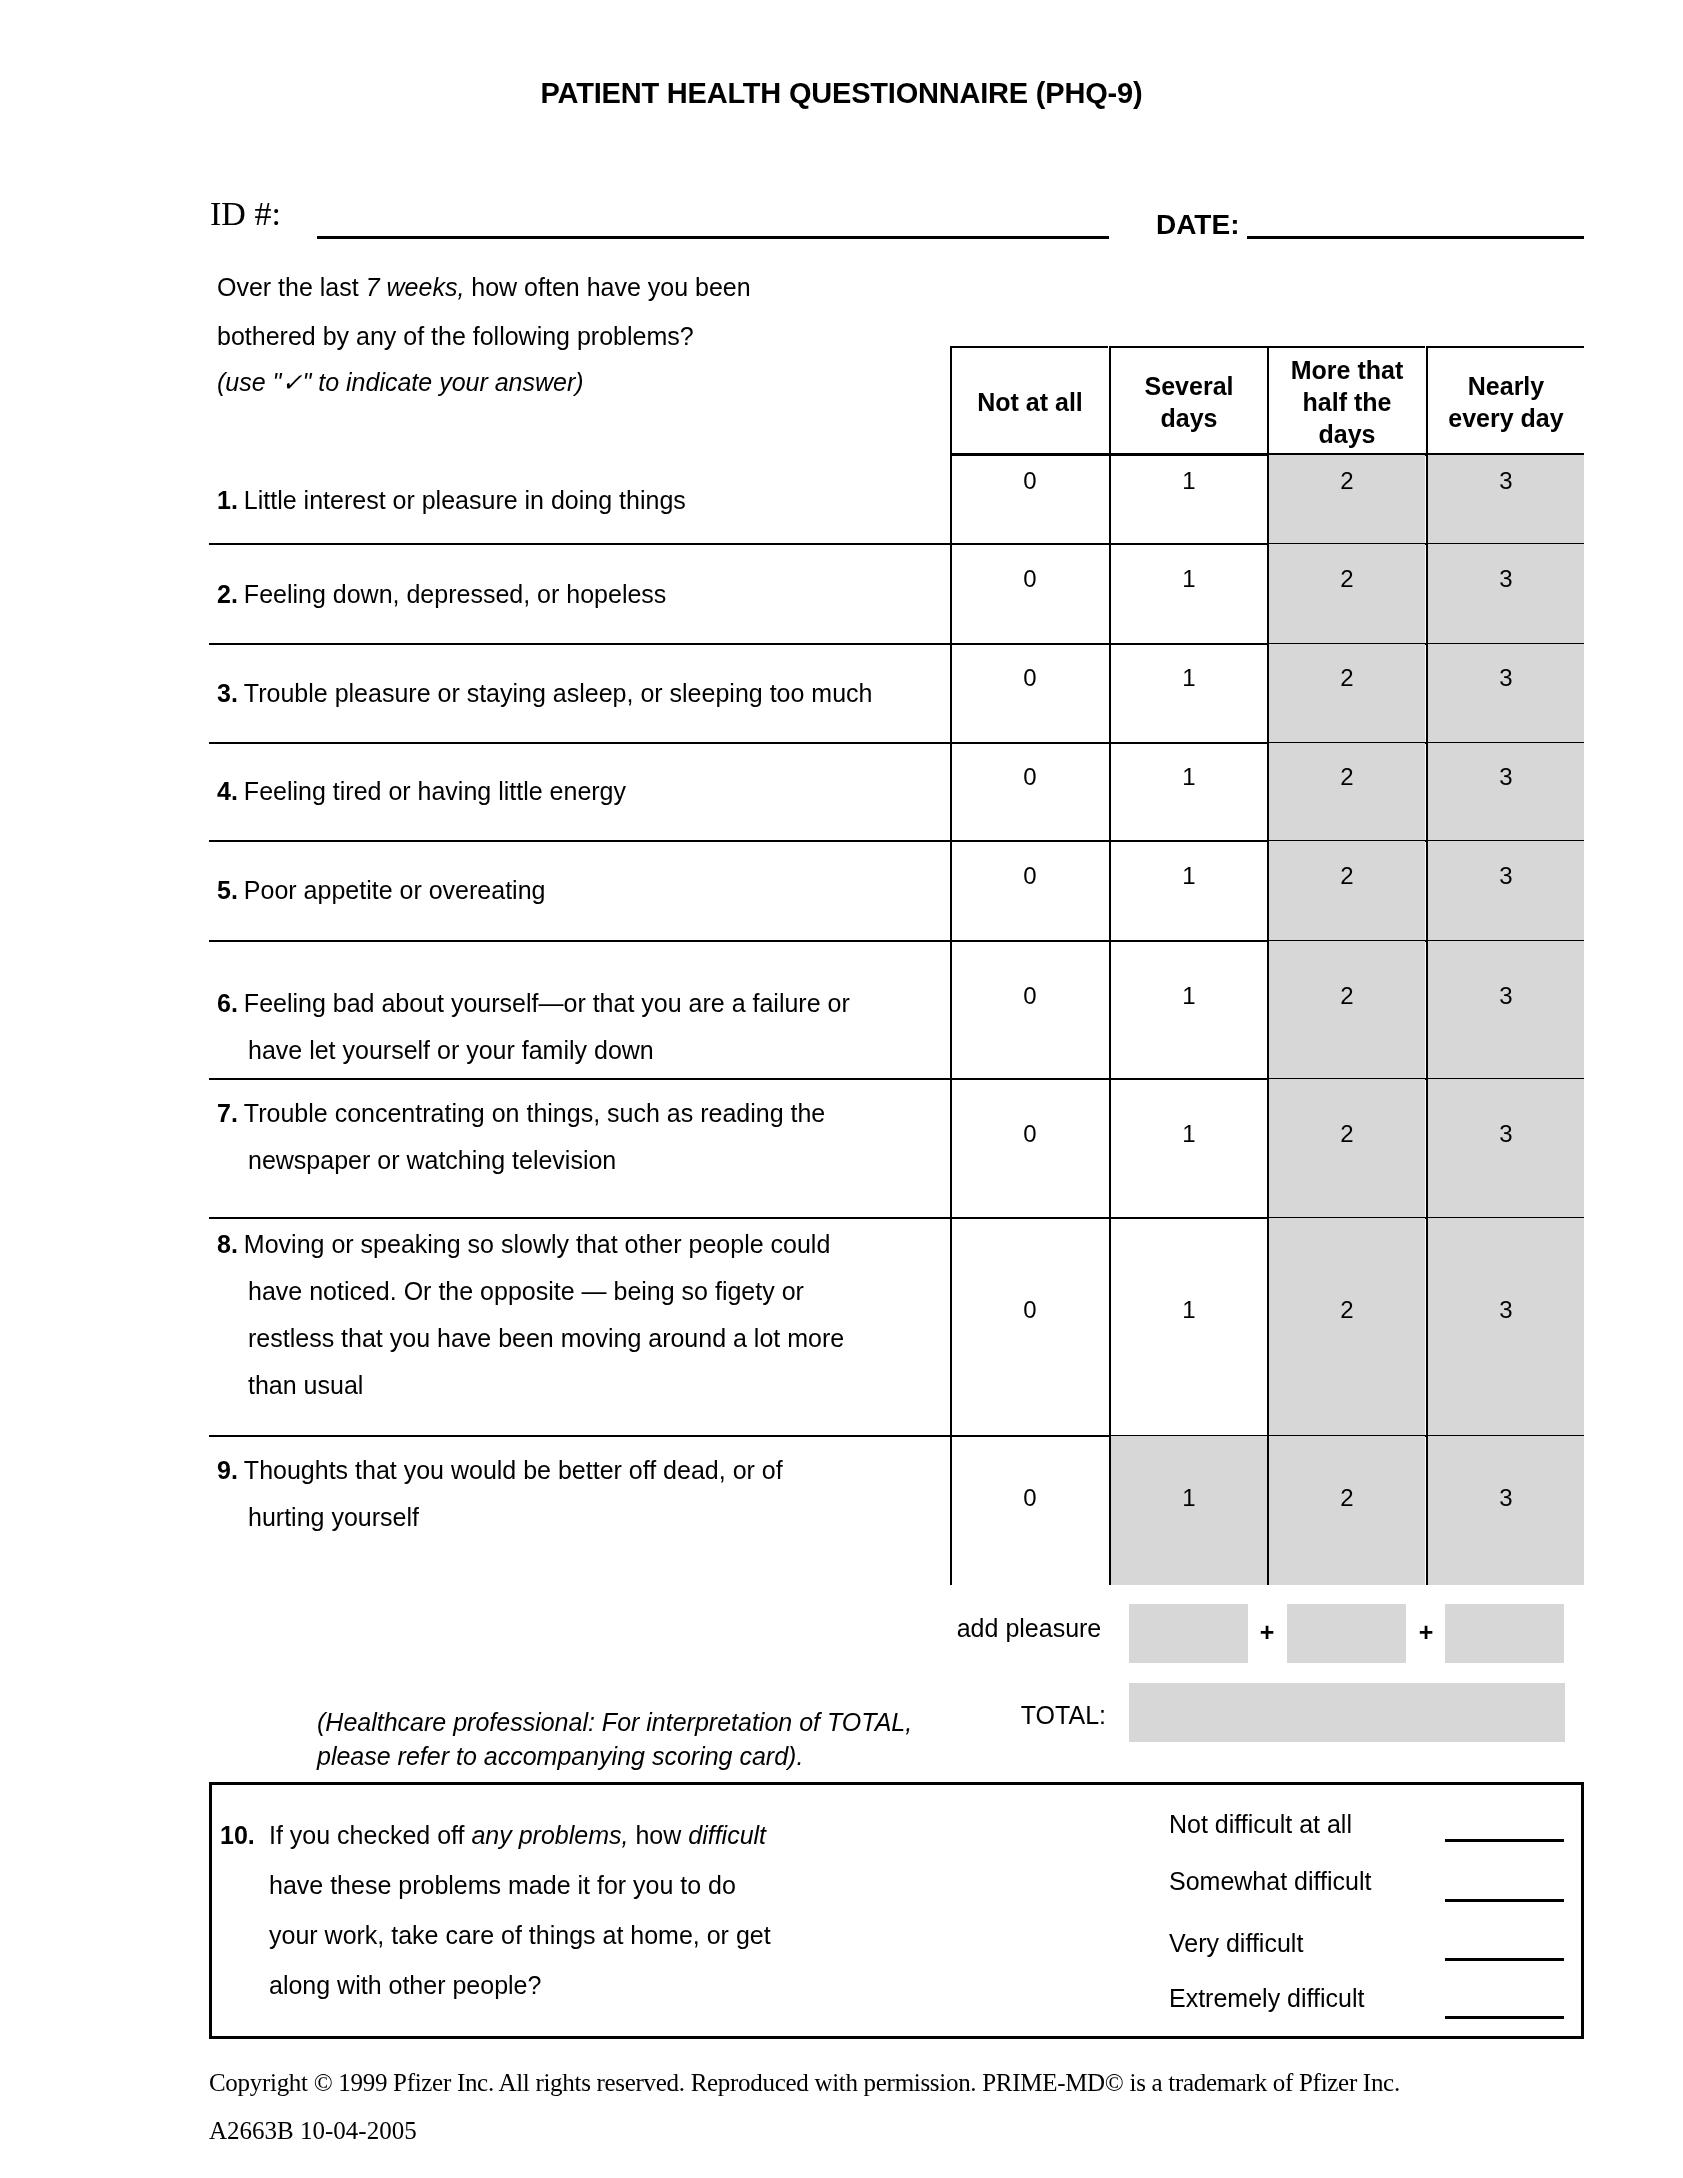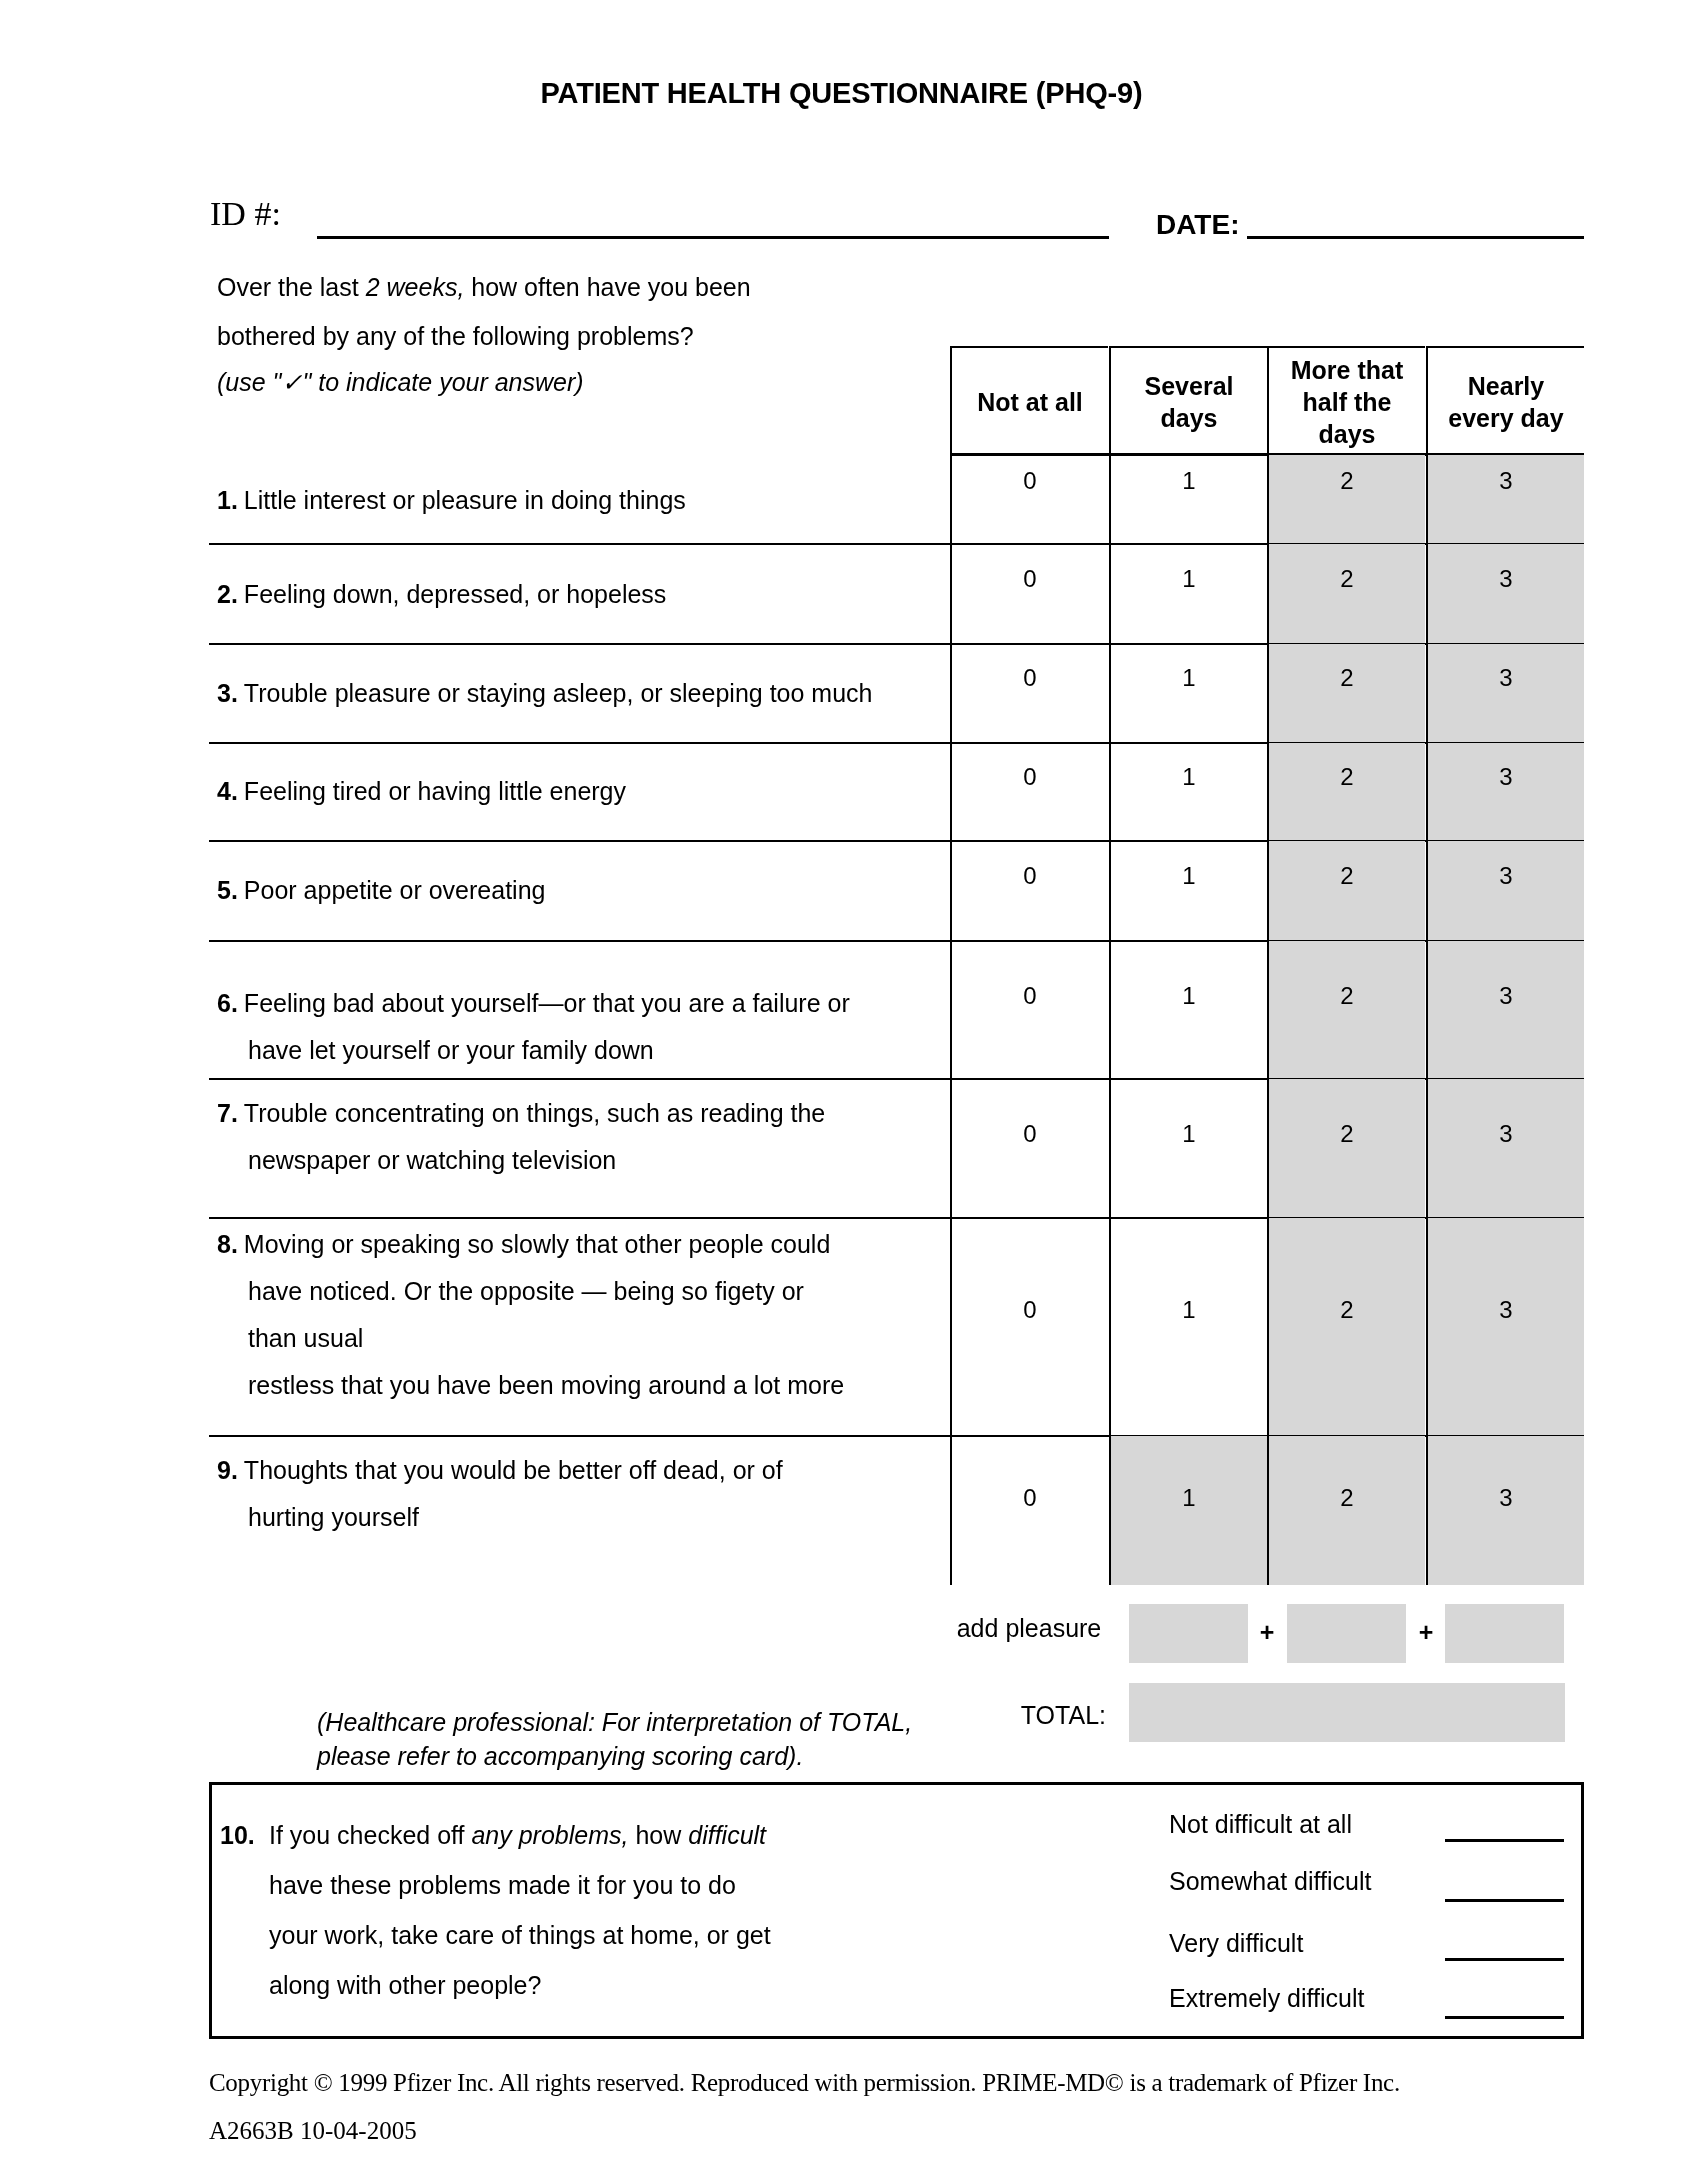--- a/index.html
+++ b/index.html
@@ -46,21 +46,21 @@
 </head>
 <body>
 
 <div class="abs title">PATIENT HEALTH QUESTIONNAIRE (PHQ-9)</div>
 
 <div class="abs id-label">ID #:</div>
 <div class="abs id-line"></div>
 <div class="abs date-label">DATE:</div>
 <div class="abs date-line"></div>
 
-<div class="abs intro intro1"><span>Over the last </span><em>2 weeks,</em><span> how often have you been</span></div>
+<div class="abs intro intro1"><span>Over the last </span><em>7 weeks,</em><span> how often have you been</span></div>
 <div class="abs intro intro2">bothered by any of the following problems?</div>
 <div class="abs intro intro3">(use "✓" to indicate your answer)</div>
 
 <div id="hdr">
     <div class="abs hdr-cell" style="left: 950px;">
       <div>
         <div>Not at all</div>
       </div>
     </div>
     <div class="abs hdr-cell" style="left: 1109px;">
@@ -196,22 +196,22 @@
     <div class="abs cell shade" style="left: 1267px; top: 1079px; height: 139px; background: rgb(215, 215, 215);">
       <span style="position: absolute; top: 41px;">2</span>
     </div>
     <div class="abs cell shade" style="left: 1426px; top: 1079px; height: 139px; background: rgb(215, 215, 215);">
       <span style="position: absolute; top: 41px;">3</span>
     </div>
     <div class="abs row-line" style="top: 1217px;"></div>
     <div class="abs q-text" style="top: 1221px;">
       <div><span class="q-num">8.</span><span style="margin-left: 6px;">Moving or speaking so slowly that other people could</span></div>
       <span class="q-cont">have noticed. Or the opposite — being so figety or</span>
+      <span class="q-cont">restless that you have been moving around a lot more</span>
       <span class="q-cont">than usual</span>
-      <span class="q-cont">restless that you have been moving around a lot more</span>
     </div>
     <div class="abs cell" style="left: 950px; top: 1218px; height: 218px;">
       <span style="position: absolute; top: 78px;">0</span>
     </div>
     <div class="abs cell" style="left: 1109px; top: 1218px; height: 218px;">
       <span style="position: absolute; top: 78px;">1</span>
     </div>
     <div class="abs cell shade" style="left: 1267px; top: 1218px; height: 218px; background: rgb(215, 215, 215);">
       <span style="position: absolute; top: 78px;">2</span>
     </div>

